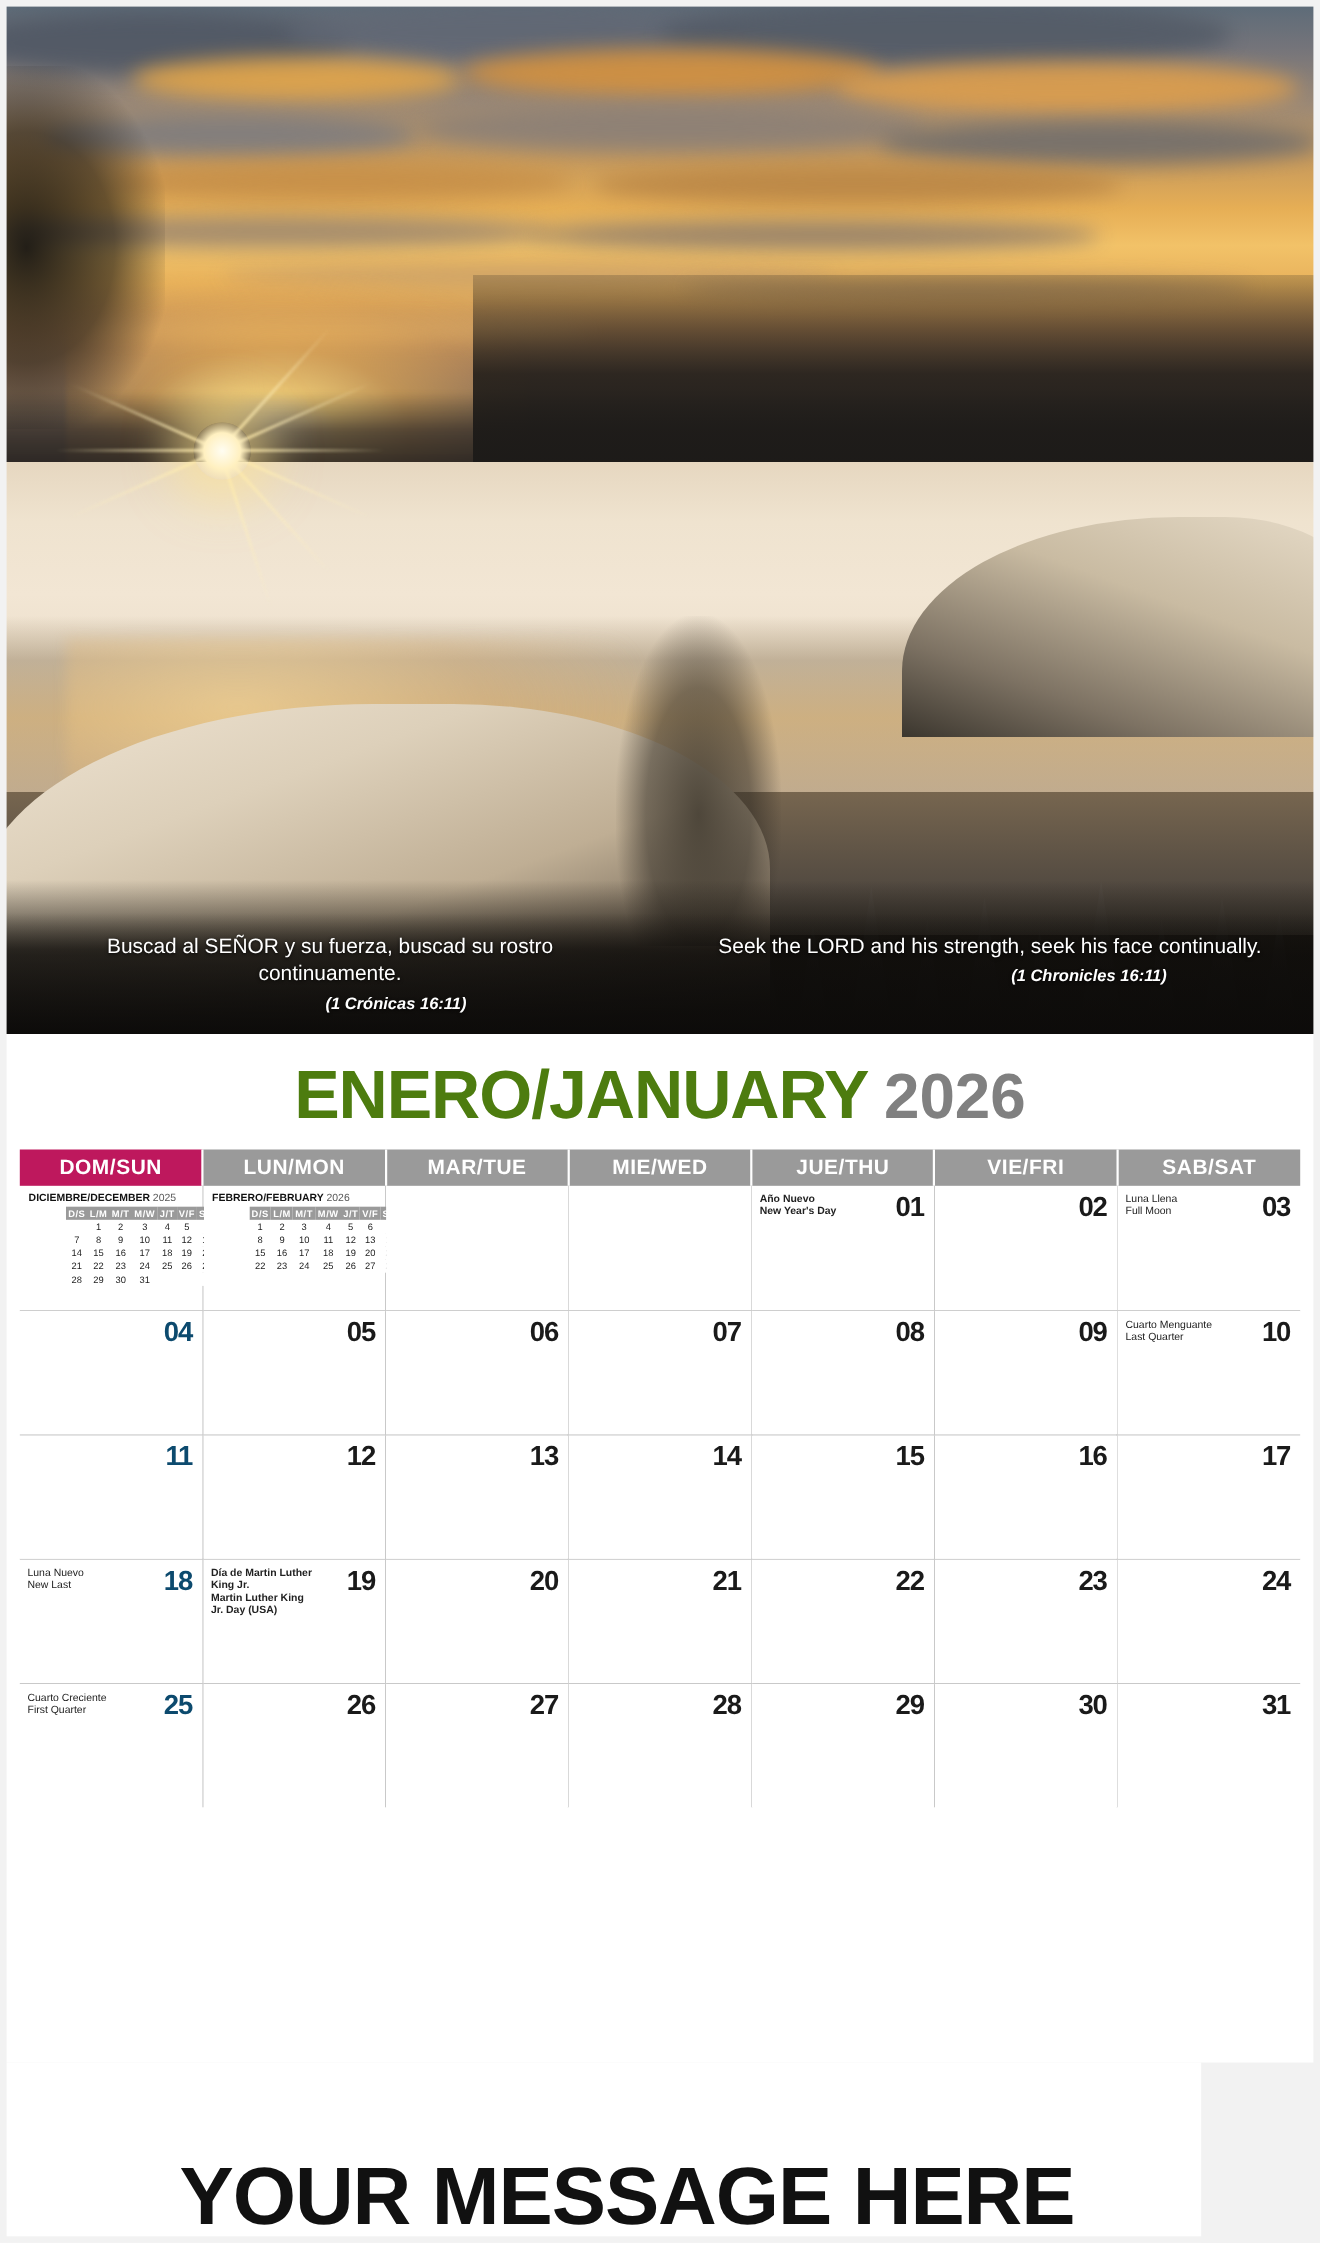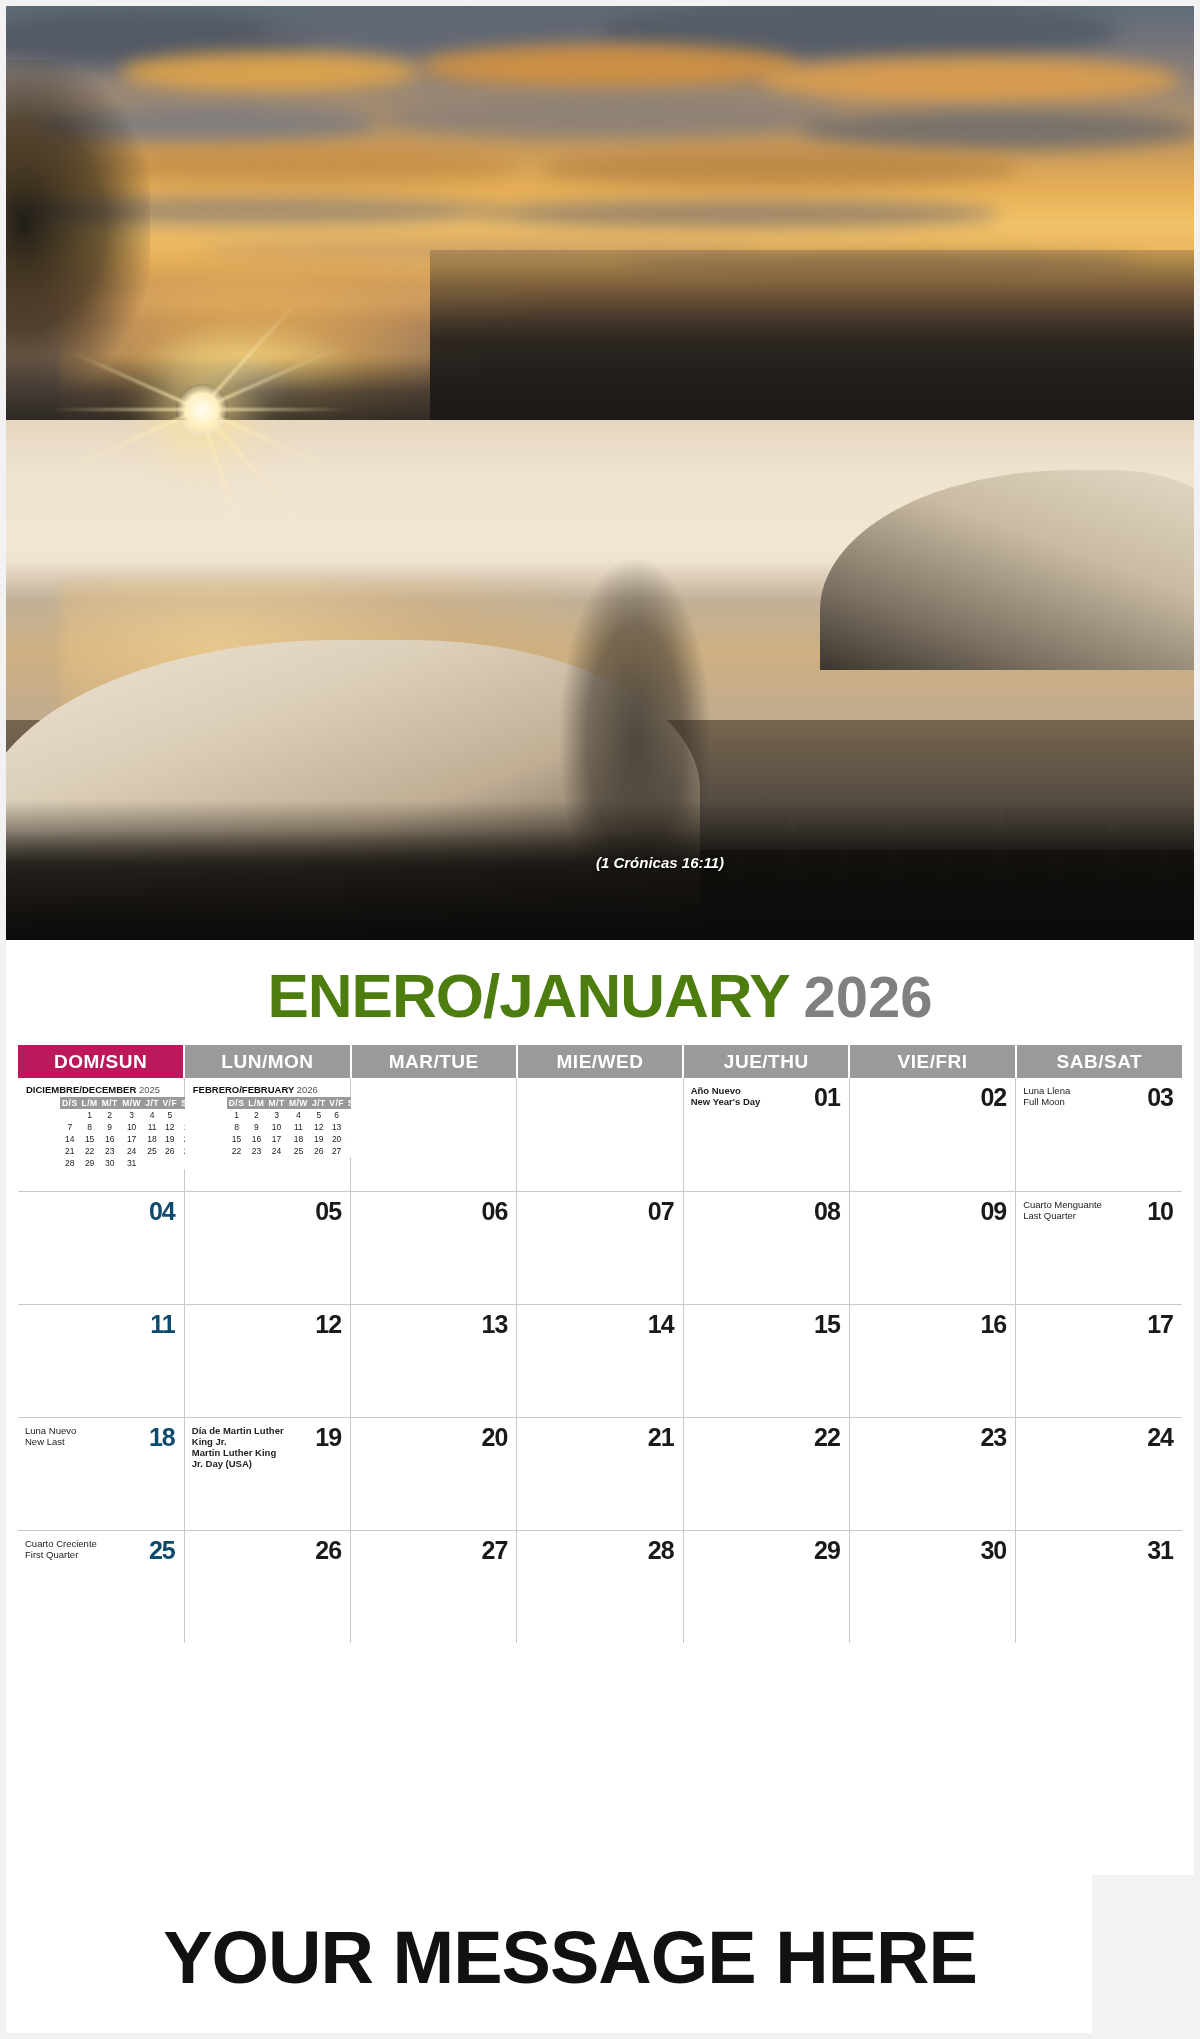--- a/index.html
+++ b/index.html
@@ -264,21 +264,21 @@
   .mini th { font-weight: bold; font-size: 8.5px; }
 
   
   .msg {
     position: absolute;
     left: 0; top: 1875px;
     width: 1092px;
     height: 164px;
     background: #ffffff;
     display: flex;
-    align-items: center;
+    align-items: flex-end;
     justify-content: center;
     padding-left: 48px;
   }
   .msg span {
     font-size: 74px;
     font-weight: bold;
     color: #111111;
     letter-spacing: -1px;
     font-family: "Liberation Sans", sans-serif;
   }
@@ -350,21 +350,26 @@
     <div class="sunstar"></div>
 
     <div class="snowrock-right"></div>
     <div class="snowrock-left"></div>
     <div class="conifer-left"></div>
     <div class="sapling"></div>
     <div class="darkfg"></div>
 
     <div class="verse-band">
       <div class="verse-col es">
+        <div class="verse-text">Buscad al SEÑOR y su fuerza, buscad su rostro continuamente.</div>
         <div class="verse-ref">(1 Crónicas 16:11)</div>
+      </div>
+      <div class="verse-col en">
+        <div class="verse-text">Seek the LORD and his strength, seek his face continually.</div>
+        <div class="verse-ref">(1 Chronicles 16:11)</div>
       </div>
     </div>
   </div>
 
   <div class="cal">
     <div class="cal-title">
       <span class="m">ENERO/JANUARY</span><span class="y">2026</span>
     </div>
 
     <table class="grid">

